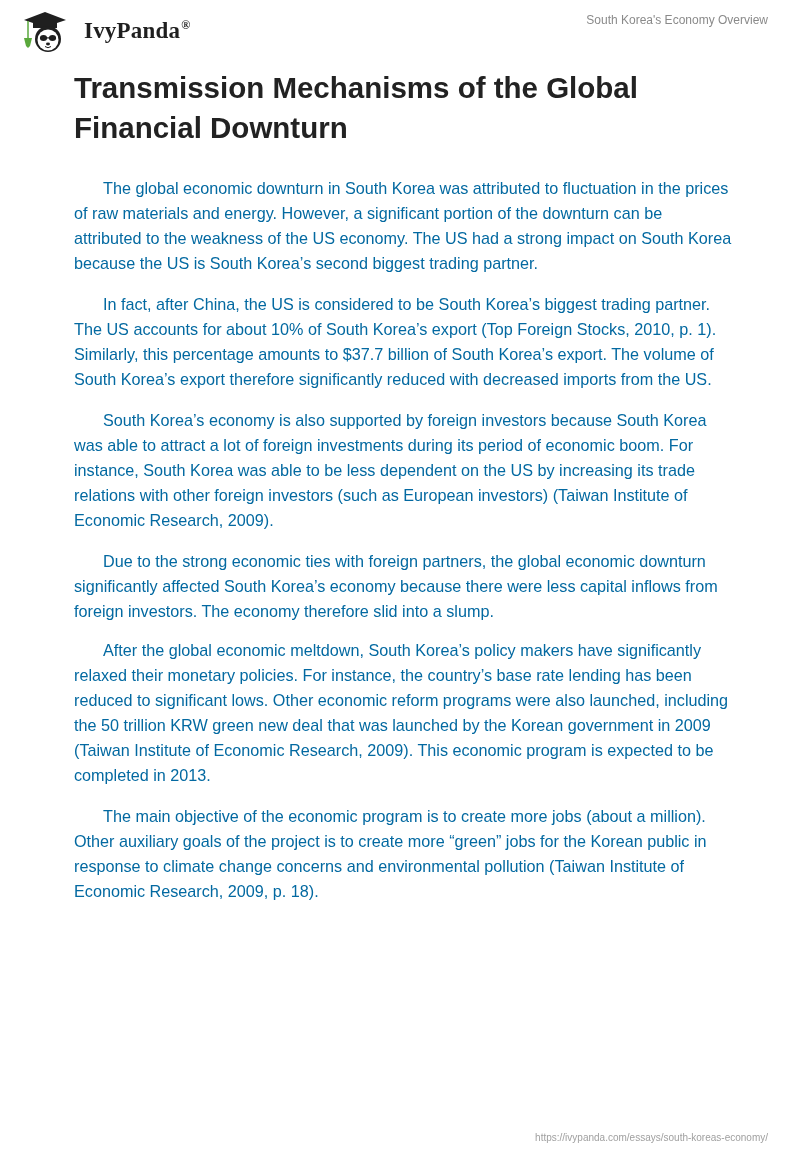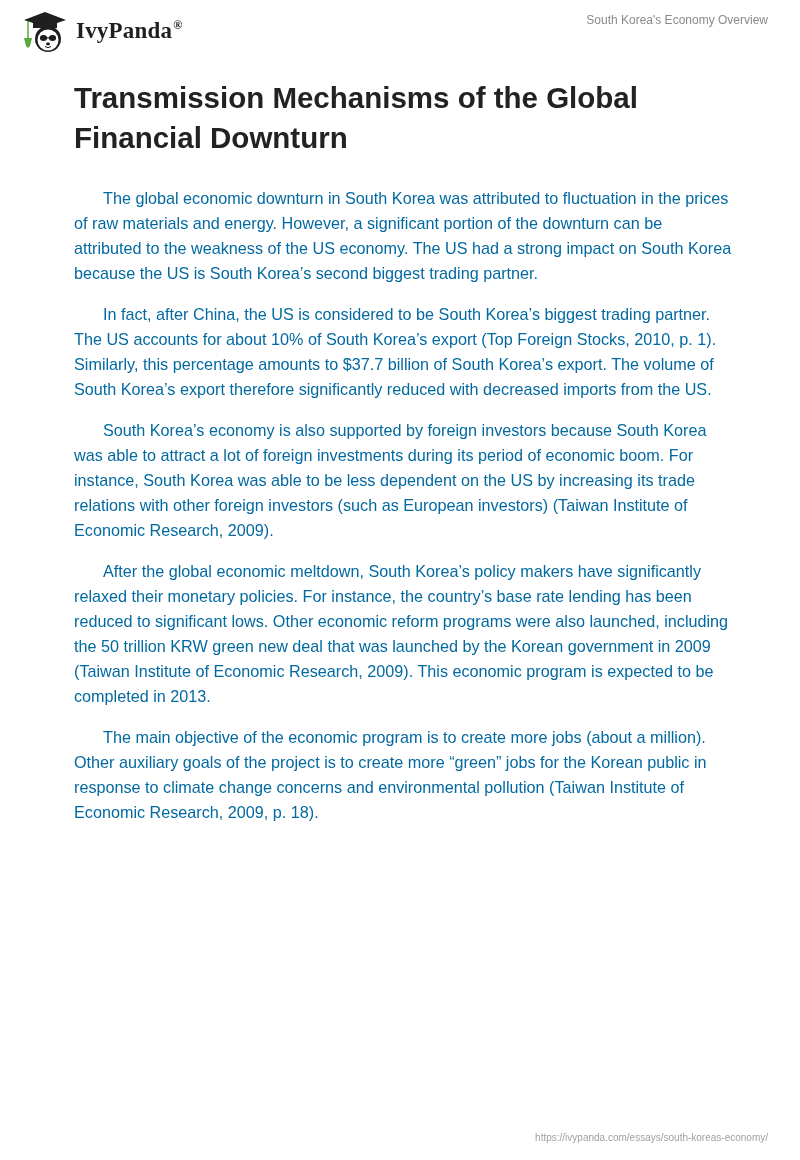--- a/index.html
+++ b/index.html
@@ -1,25 +1,25 @@
 <!DOCTYPE html>
 <html><head>
 <meta charset="utf-8">
 <style>
   html, body { margin: 0; padding: 0; background: #ffffff; }
   body { width: 800px; height: 1160px; position: relative; overflow: hidden;
          font-family: "Liberation Sans", sans-serif; color: #222222; }
   .header { position: absolute; left: 0; top: 0; width: 800px; height: 56px; }
-  .logo { position: absolute; left: 18px; top: 8px; display: flex; align-items: center; }
+  .logo { position: absolute; left: 18px; top: 8px; display: flex; align-items: center; gap: 8px; }
   .logo-mark { width: 54px; height: 46px; }
   .logo-text { font-family: "Liberation Serif", serif; font-weight: bold; font-size: 23px;
                color: #1f1f1f; margin-left: 4px; letter-spacing: 0.2px; }
   .logo-text sup { font-size: 12px; font-weight: bold; vertical-align: super; margin-left: 1px; }
   .doc-title { position: absolute; right: 32px; top: 13px; font-size: 12px; color: #8a8a8a; }
-  .content { position: absolute; left: 74px; top: 78px; width: 660px; }
+  .content { position: absolute; left: 74px; top: 68px; width: 660px; }
   h2 { font-family: "Liberation Sans", sans-serif; font-weight: bold; font-size: 29.5px;
        line-height: 40px; color: #222222; margin: 0; }
   p { font-size: 16.2px; line-height: 25px; margin: 0; text-indent: 29px; color: #0369a1; }
   .footer-url { position: absolute; right: 32px; top: 1132px; font-size: 10px; color: #a0a0a0; }
 </style>
 </head>
 <body>
 
 <div class="header">
   <div class="logo">
@@ -42,18 +42,19 @@
     <span class="logo-text"><span>IvyPanda</span><sup>®</sup></span>
   </div>
   <div class="doc-title">South Korea's Economy Overview</div>
 </div>
 
 <div class="content">
   <h2 style="margin-bottom:28px;">Transmission Mechanisms of the Global Financial Downturn</h2>
   <p style="margin-bottom:16px;">The global economic downturn in South Korea was attributed to fluctuation in the prices of raw materials and energy. However, a significant portion of the downturn can be attributed to the weakness of the US economy. The US had a strong impact on South Korea because the US is South Korea’s second biggest trading partner.</p>
   <p style="margin-bottom:16px;">In fact, after China, the US is considered to be South Korea’s biggest trading partner. The US accounts for about 10% of South Korea’s export (Top Foreign Stocks, 2010, p. 1). Similarly, this percentage amounts to $37.7 billion of South Korea’s export. The volume of South Korea’s export therefore significantly reduced with decreased imports from the US.</p>
   <p style="margin-bottom:16px;">South Korea’s economy is also supported by foreign investors because South Korea was able to attract a lot of foreign investments during its period of economic boom. For instance, South Korea was able to be less dependent on the US by increasing its trade relations with other foreign investors (such as European investors) (Taiwan Institute of Economic Research, 2009).</p>
+  <p style="margin-bottom:14px;">Due to the strong economic ties with foreign partners, the global economic downturn significantly affected South Korea’s economy because there were less capital inflows from foreign investors. The economy therefore slid into a slump.</p>
 
   <p style="margin-bottom:16px;">After the global economic meltdown, South Korea’s policy makers have significantly relaxed their monetary policies. For instance, the country’s base rate lending has been reduced to significant lows. Other economic reform programs were also launched, including the 50 trillion KRW green new deal that was launched by the Korean government in 2009 (Taiwan Institute of Economic Research, 2009). This economic program is expected to be completed in 2013.</p>
   <p>The main objective of the economic program is to create more jobs (about a million). Other auxiliary goals of the project is to create more “green” jobs for the Korean public in response to climate change concerns and environmental pollution (Taiwan Institute of Economic Research, 2009, p. 18).</p>
 </div>
 
 <div class="footer-url">https://ivypanda.com/essays/south-koreas-economy/</div>
 
 </body></html>

